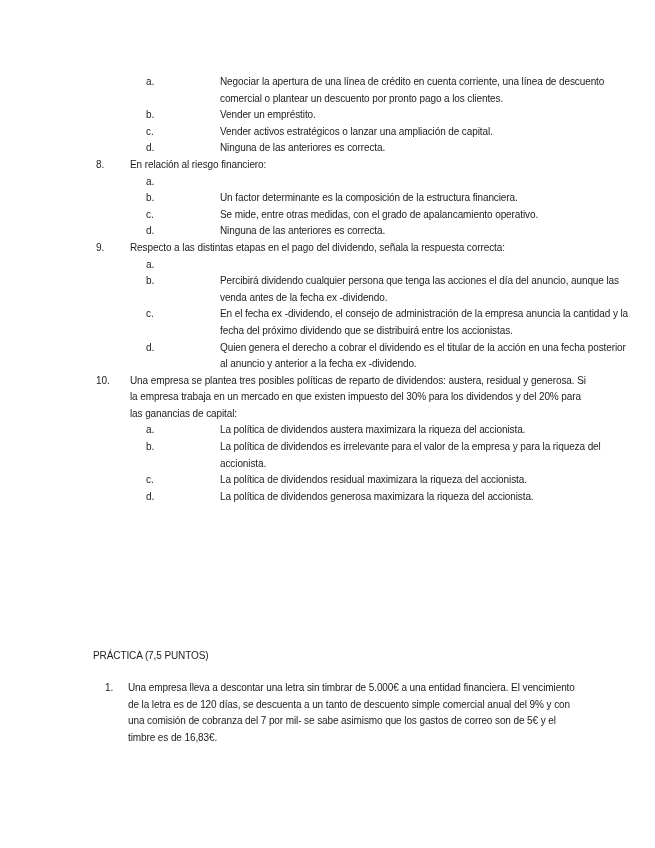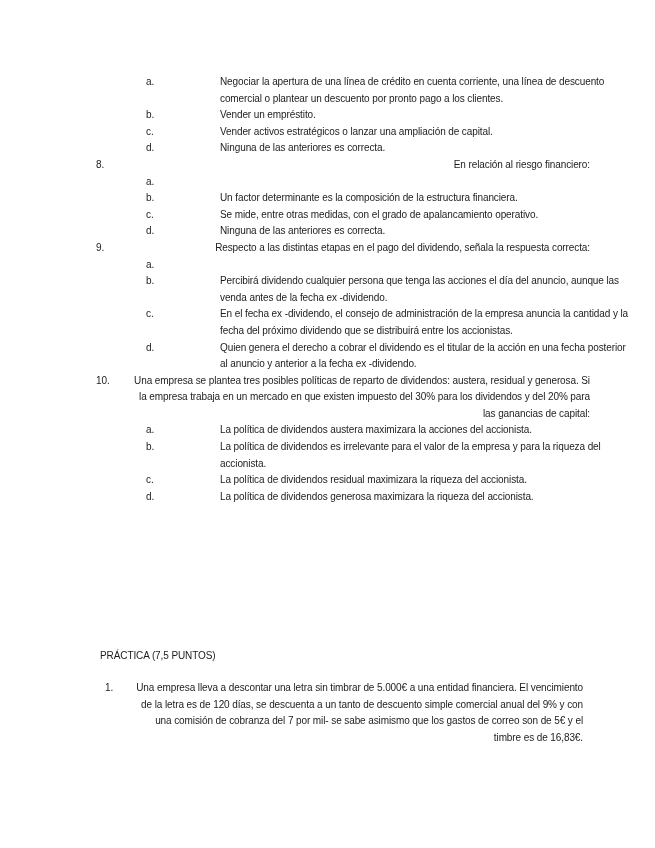--- a/index.html
+++ b/index.html
@@ -12,28 +12,28 @@
     font-family:"Liberation Sans","DejaVu Sans",sans-serif;
     font-size:10px;
     line-height:16.6px;
     letter-spacing:-0.1px;
     color:#1c1c1c;
     overflow:hidden;
   }
   .quiz { position:absolute; top:74px; left:0; }
   .q-head { display:flex; }
   .q-num { flex:0 0 34px; margin-left:96px; }
-  .q-text { width:460px;text-align:right; }
+  .q-text { width:460px; }
   .opt { display:flex; }
   .opt-marker { flex:0 0 26px; margin-left:146px; }
   .opt-text { width:410px;margin-left:48px; }
-  .practice-heading { position:absolute; top:648px; left:100px; }
+  .practice-heading { position:absolute; top:648px; left:93px; }
   .practice-item { position:absolute; top:680px; left:0; display:flex; }
   .p-num { flex:0 0 23px; margin-left:105px; }
-  .p-body { width:455px;text-align:right; }
+  .p-body { width:455px; }
 </style>
 </head>
 <body>
 
 <div class="page">
 
   <div class="quiz">
 
     <div class="opt">
       <span class="opt-marker">a.</span>
@@ -96,21 +96,21 @@
       </div>
     </div>
 
     <div class="q">
       <div class="q-head">
         <span class="q-num">10.</span>
         <span class="q-text">Una empresa se plantea tres posibles políticas de reparto de dividendos: austera, residual y generosa. Si la empresa trabaja en un mercado en que existen impuesto del 30% para los dividendos y del 20% para las ganancias de capital:</span>
       </div>
       <div class="opt">
         <span class="opt-marker">a.</span>
-        <span class="opt-text">La política de dividendos austera maximizara la acciones del accionista.</span>
+        <span class="opt-text">La política de dividendos austera maximizara la riqueza del accionista.</span>
       </div>
       <div class="opt">
         <span class="opt-marker">b.</span>
         <span class="opt-text">La política de dividendos es irrelevante para el valor de la empresa y para la riqueza del accionista.</span>
       </div>
       <div class="opt">
         <span class="opt-marker">c.</span>
         <span class="opt-text">La política de dividendos residual maximizara la riqueza del accionista.</span>
       </div>
       <div class="opt">

